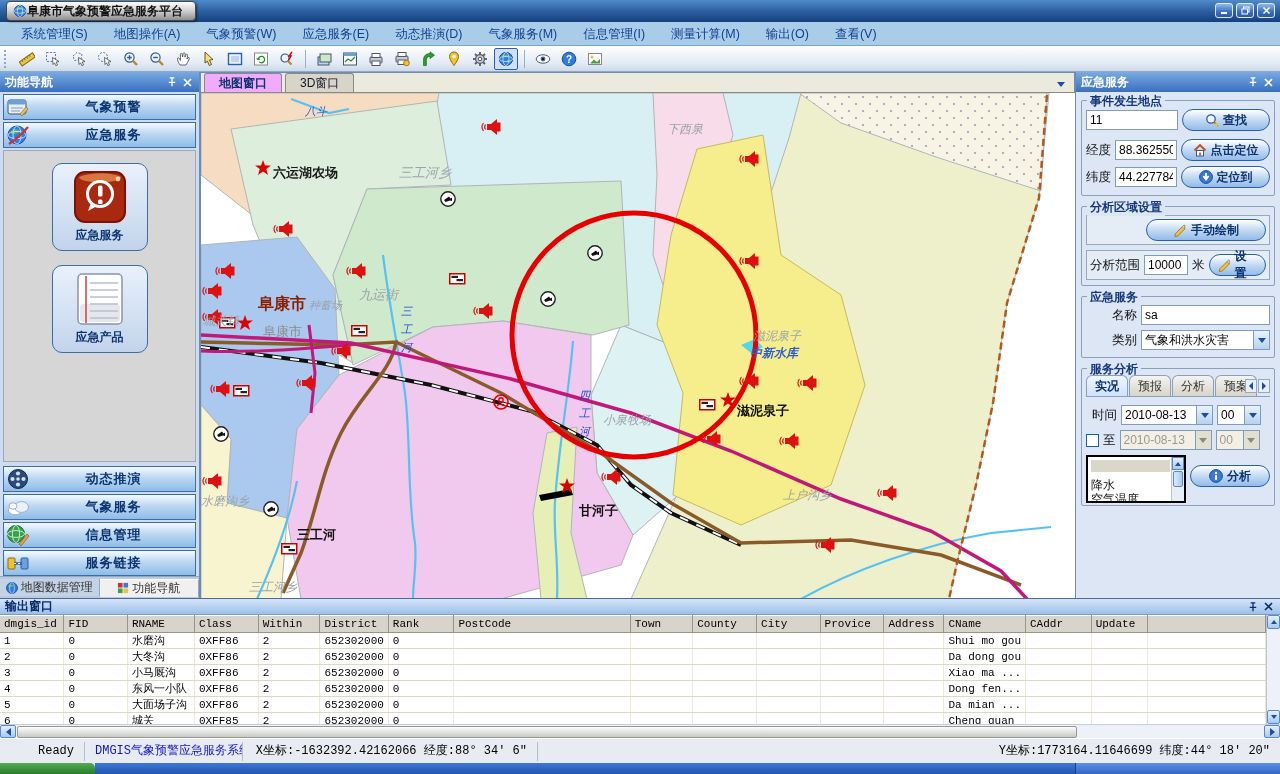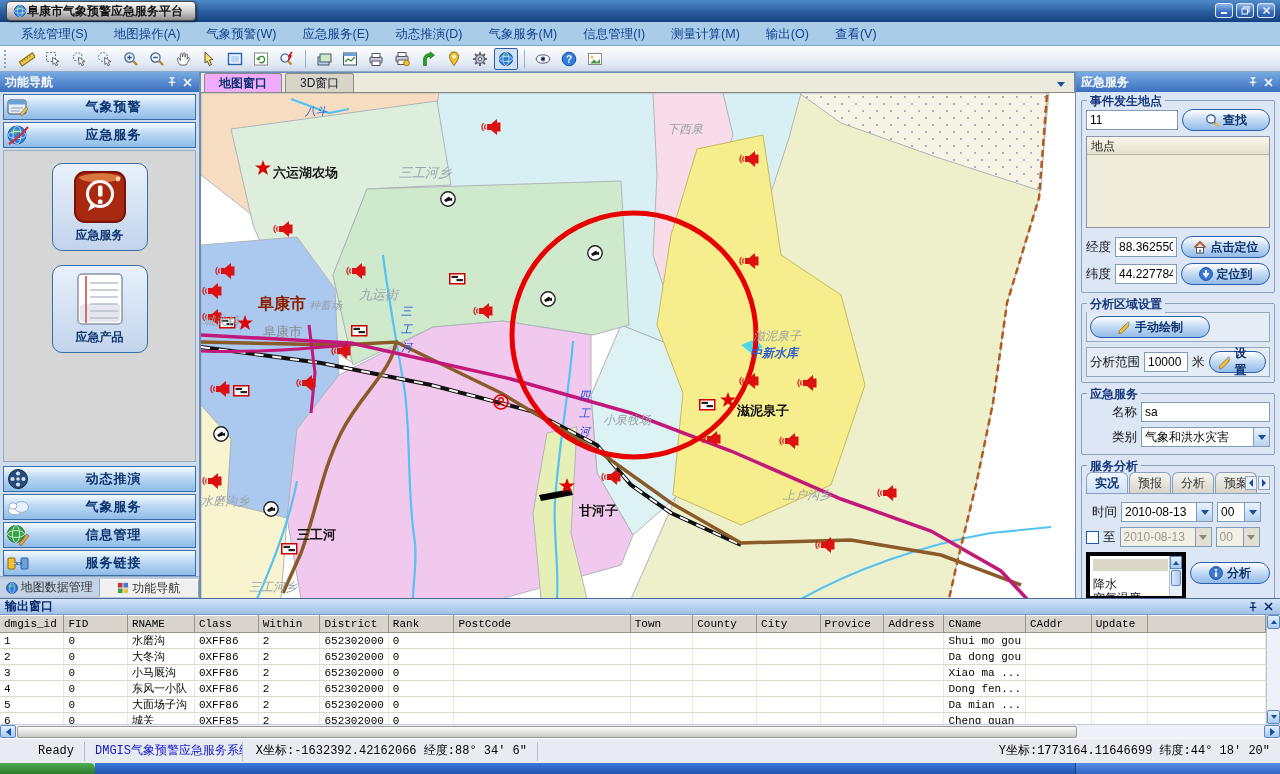--- a/index.html
+++ b/index.html
@@ -82,21 +82,21 @@
   .xp-select.disabled { background:#f2f0e6; }
   .xp-select.disabled .sel-val { color:#9a9a8a; }
   .xp-select.disabled .sel-btn { background:#e2ded2; }
   .xp-select.disabled .sel-arrow { border-top-color:#8a8a7a; }
   .svc-tabs { display:flex; align-items:flex-end; height:20px; border-bottom:1px solid #8aa0bc; margin-bottom:8px; position:relative; }
   .svc-tab { padding:2px 8px 1px 8px; font-size:12px; border:1px solid #8aa0bc; border-bottom:none; border-radius:6px 6px 0 0; background:linear-gradient(#f4f4f0,#d8d4c8); margin-right:1px; color:#333; }
   .svc-tab.active { background:linear-gradient(#eef6ff,#cfe2fa); color:#0d3470; font-weight:700; }
   .svc-arrows { position:absolute; right:0; top:2px; display:flex; gap:1px; }
   .svc-arrow { width:12px; height:14px; display:flex; align-items:center; justify-content:center; background:#e8eef6; border:1px solid #98a8bc; }
   .checkbox { width:13px; height:13px; border:1px solid #1a5cb0; background:#fff; flex:0 0 auto; }
-  .layer-list { width:100px; height:48px; border:4px solid #000000; background:#fff; position:relative; overflow:hidden; font-size:12px; }
+  .layer-list { width:100px; height:48px; border:2px solid #000000; background:#fff; position:relative; overflow:hidden; font-size:12px; }
   .layer-list .ll-smudge { height:12px; background:#dad6c8; margin:3px 14px 6px 3px; }
   .layer-list .ll-item { padding:0 3px; line-height:14px; color:#111; }
   .ll-scroll { position:absolute; right:0; top:0; bottom:0; width:13px; border-left:1px solid #b8c4d4; background:#e8eef6; }
   .ll-up { height:13px; background:linear-gradient(#e4f0fe,#a8c8f0); border:1px solid #5a8ac0; display:flex; align-items:center; justify-content:center; }
   .ll-thumb { height:16px; margin:1px; background:linear-gradient(90deg,#dcebfc,#a8c8f0); border:1px solid #5a8ac0; border-radius:2px; }
   .tri-up { width:0;height:0;border:3px solid transparent;border-bottom:4px solid #1a4e9e;margin-bottom:3px; }
   .tri-down { width:0;height:0;border:3px solid transparent;border-top:4px solid #1a4e9e;margin-top:3px; }
   .tri-left { width:0;height:0;border:4px solid transparent;border-right:5px solid #1a4e9e;margin-right:4px; }
   .tri-right { width:0;height:0;border:4px solid transparent;border-left:5px solid #1a4e9e;margin-left:4px; }
 
@@ -768,23 +768,20 @@
           <span class="rp-group-label">事件发生地点</span>
           <div class="rp-row">
             <input class="xp-input" style="width: 92px;" value="11">
             <div class="xp-btn" style="flex:1">
               <svg viewBox="0 0 14 14">
                   <use href="#g-mag"></use>
                 </svg>
               <span>查找</span>
             </div>
           </div>
-          <div class="place-list">
-            <div class="pl-head">地点</div>
-          </div>
           <div class="rp-row" style="margin-top:8px">
             <span class="rp-label">经度</span>
             <input class="xp-input" style="width: 62px;" value="88.3625506">
             <div class="xp-btn" style="flex:1;padding:0 4px">
               <svg viewBox="0 0 14 14">
                   <use href="#g-house"></use>
                 </svg>
               <span>点击定位</span>
             </div>
           </div>
@@ -795,21 +792,21 @@
               <svg viewBox="0 0 14 14">
                   <use href="#g-downarrow"></use>
                 </svg>
               <span>定位到</span>
             </div>
           </div>
         </div>
 
         <div class="rp-group">
           <span class="rp-group-label">分析区域设置</span>
-          <div class="inset-box" style="justify-content:flex-start">
+          <div class="inset-box" style="justify-content:flex-end">
             <div class="xp-btn" style="width:120px">
               <svg viewBox="0 0 14 15">
                   <use href="#g-pencil"></use>
                 </svg>
               <span>手动绘制</span>
             </div>
           </div>
           <div class="inset-box" style="margin-bottom:0">
             <span class="rp-label">分析范围</span>
             <input class="xp-input" style="width: 44px;" value="10000">

